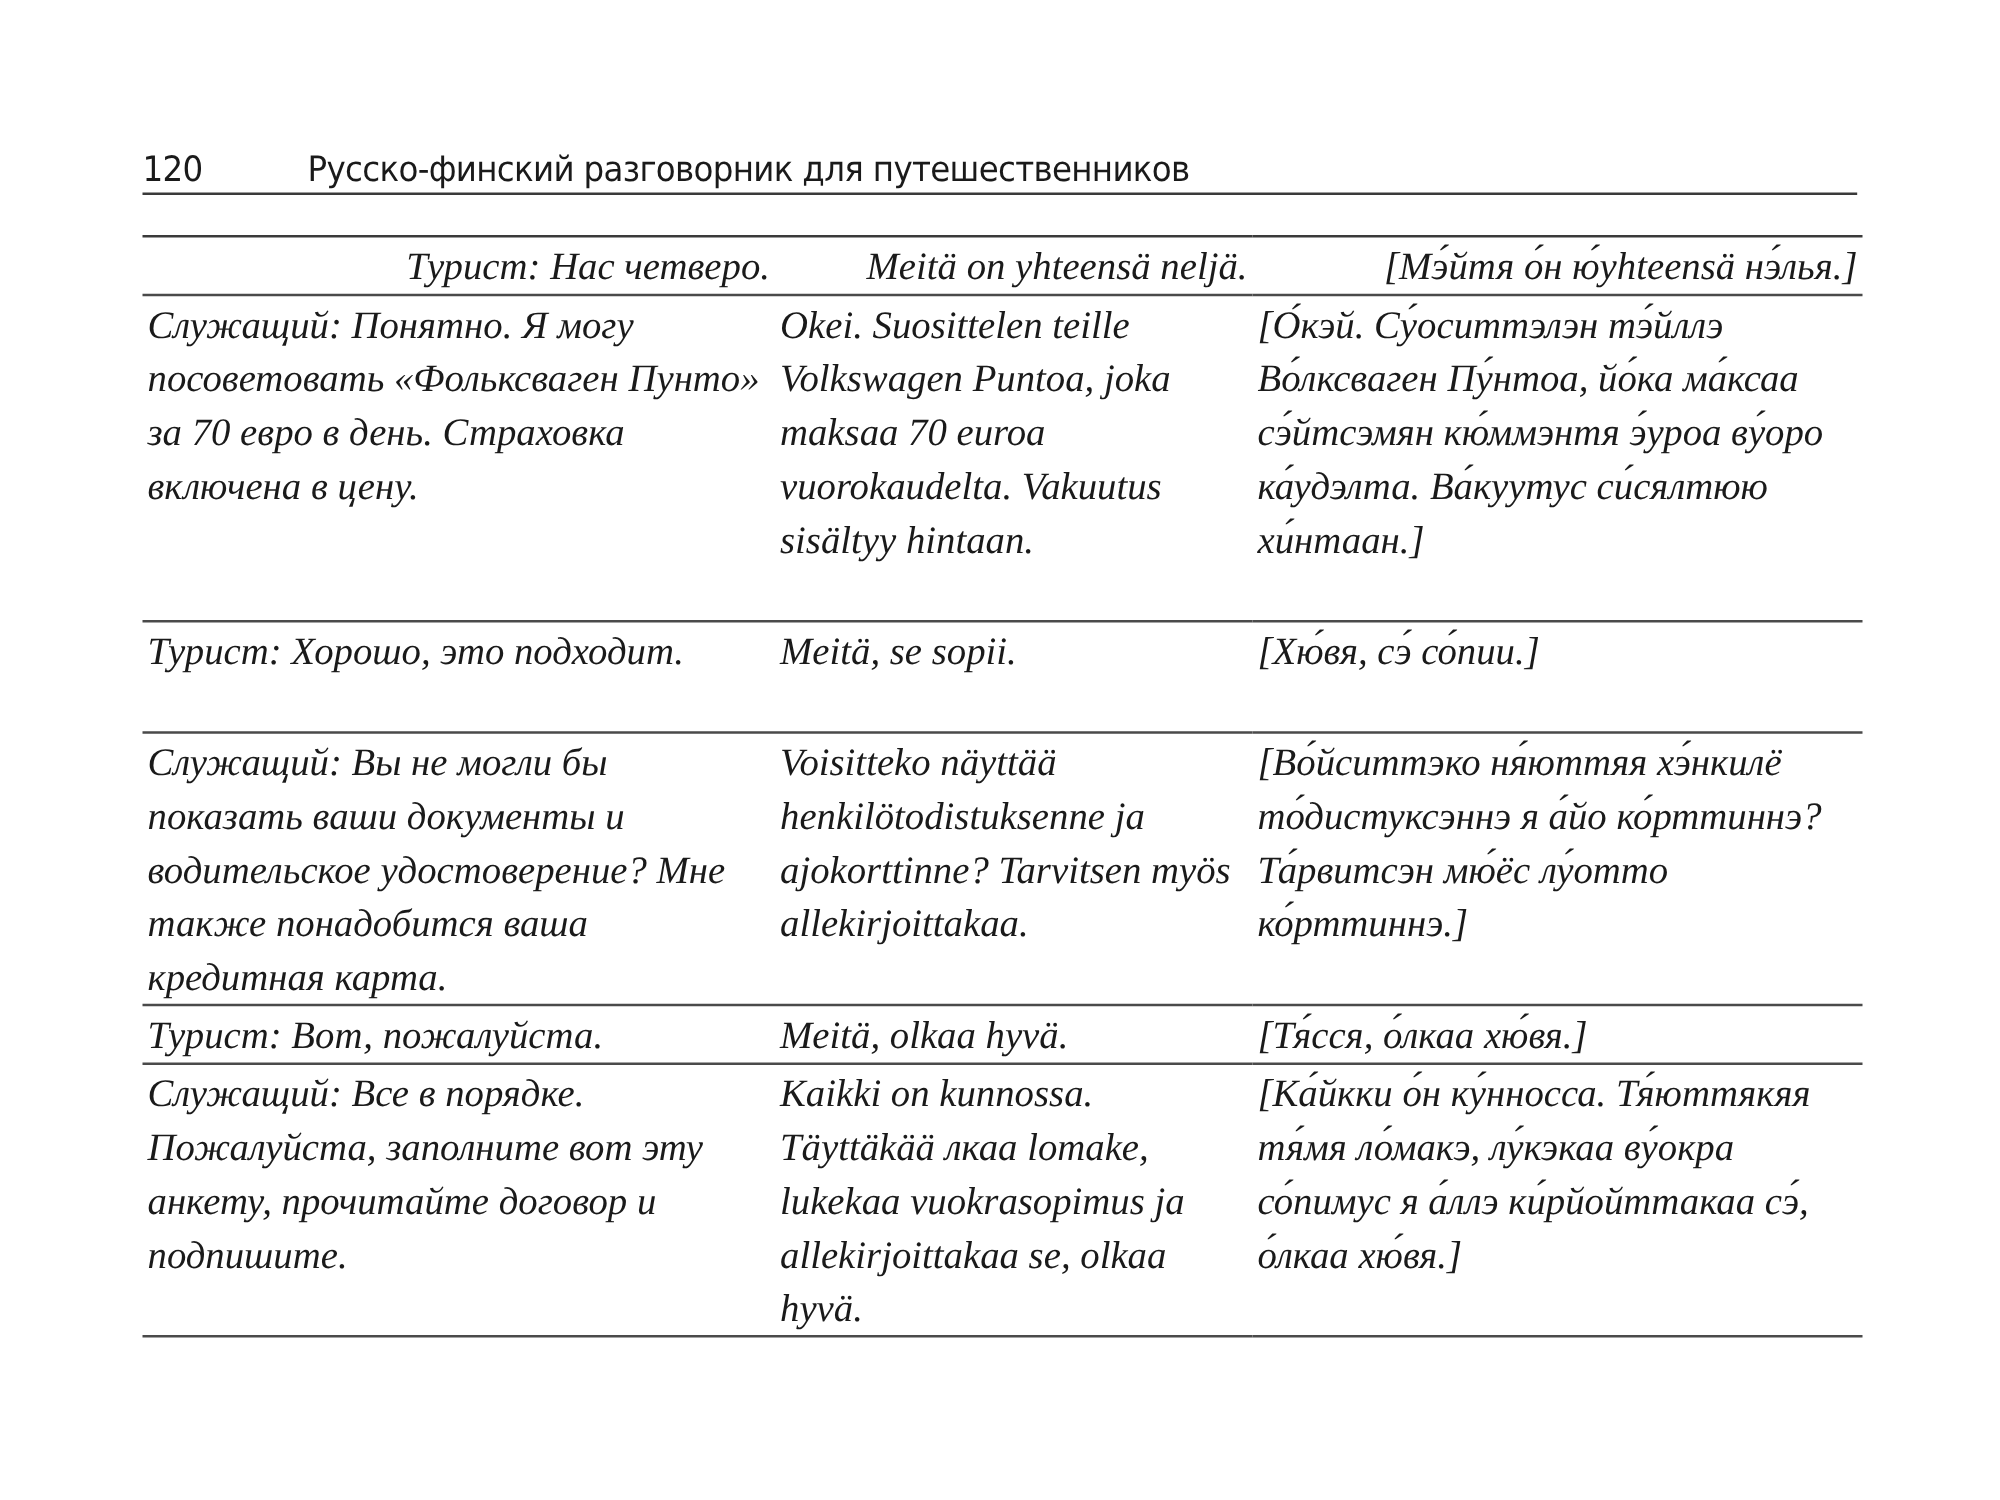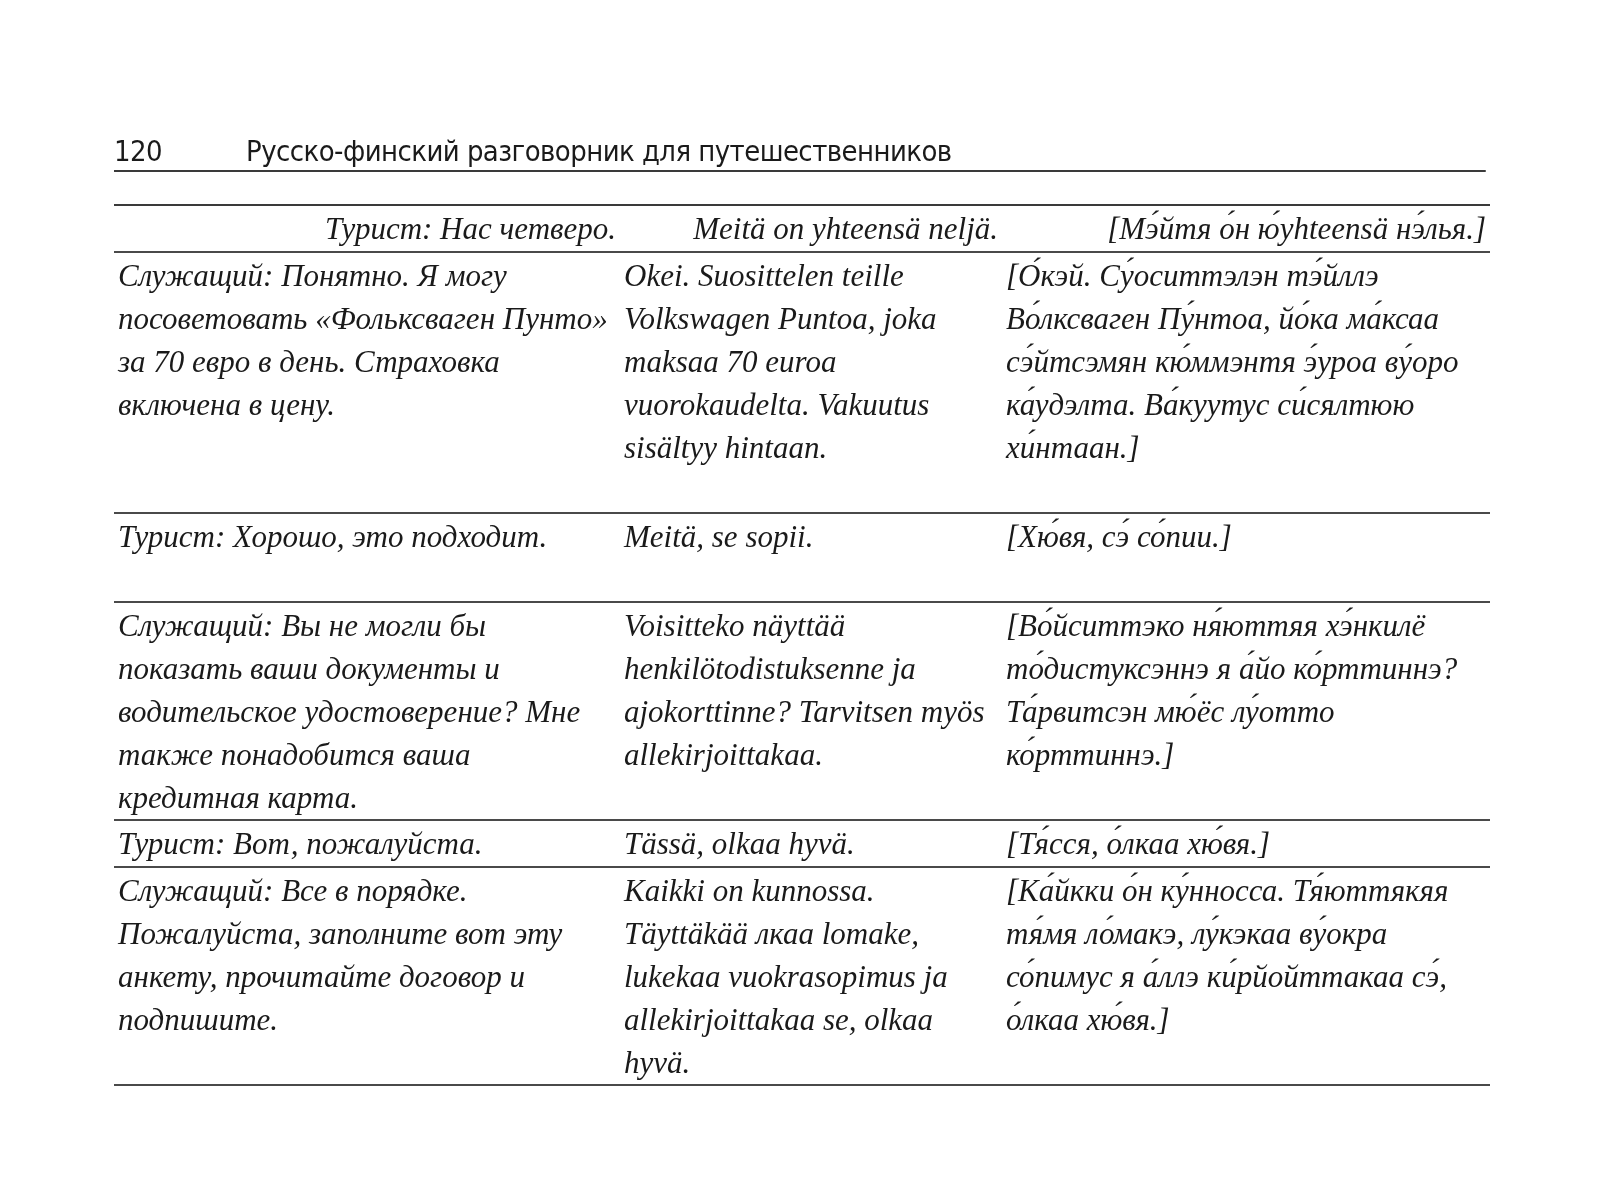--- a/index.html
+++ b/index.html
@@ -10,21 +10,21 @@
     body {
       width: 1600px;
       height: 1200px;
       position: relative;
       overflow: hidden;
       color: #1a1a1a;
     }
     .page {
       position: absolute;
       left: 114px;
-      top: 128px;
+      top: 112px;
       width: 1376px;
     }
     .running-head {
       display: flex;
       align-items: flex-end;
       font-family: "DejaVu Sans", sans-serif;
       font-size: 28px;
       letter-spacing: -0.6px;
       color: #1a1a1a;
       padding-bottom: 2px;
@@ -101,21 +101,21 @@
         <td>Meitä, se sopii.</td>
         <td>[Хю́вя, сэ́ со́пии.]</td>
       </tr>
       <tr class="r4">
         <td>Служащий: Вы не могли бы показать ваши документы и водительское удостоверение? Мне также понадобится ваша кредитная карта.</td>
         <td>Voisitteko näyttää henkilötodistuksenne ja ajokorttinne? Tarvitsen myös allekirjoittakaa.</td>
         <td>[Во́йситтэко ня́юттяя хэ́нкилё то́дистуксэннэ я а́йо ко́рттиннэ? Та́рвитсэн мю́ёс лу́отто ко́рттиннэ.]</td>
       </tr>
       <tr class="r5">
         <td>Турист: Вот, пожалуйста.</td>
-        <td>Tässä, olkaa hyvä.</td>
+        <td>Meitä, olkaa hyvä.</td>
         <td>[Тя́сся, о́лкаа хю́вя.]</td>
       </tr>
       <tr class="r6">
         <td>Служащий: Все в порядке. Пожалуйста, заполните вот эту анкету, прочитайте договор и подпишите.</td>
         <td>Kaikki on kunnossa. Täyttäkää лкаа lomake, lukekaa vuokrasopimus ja allekirjoittakaa se, olkaa hyvä.</td>
         <td>[Ка́йкки о́н ку́нносса. Тя́юттякяя тя́мя ло́макэ, лу́кэкаа ву́окра со́пимус я а́ллэ ки́рйойттакаа сэ́, о́лкаа хю́вя.]</td>
       </tr>
     </tbody>
   </table>
 </div>

